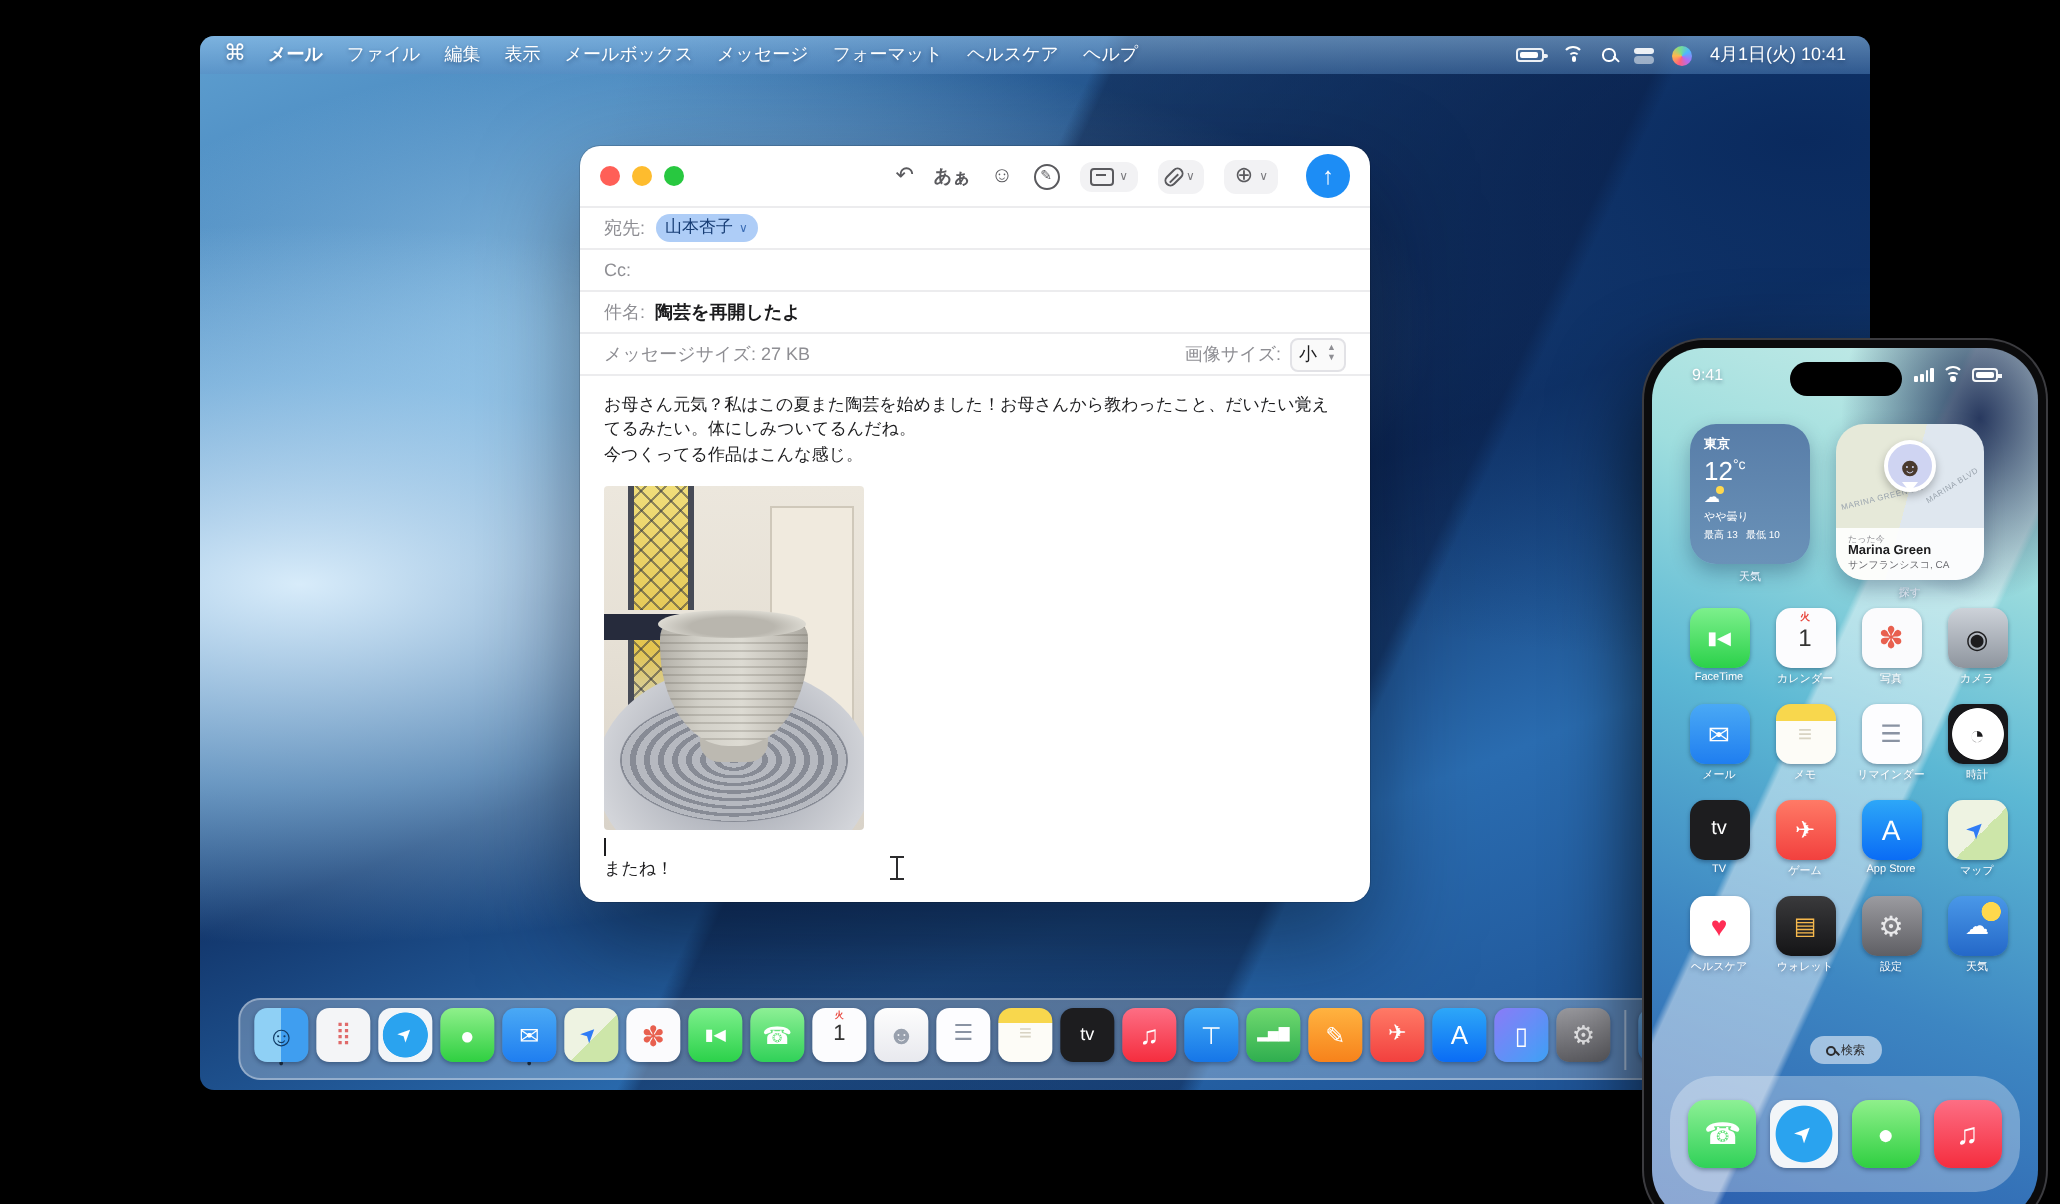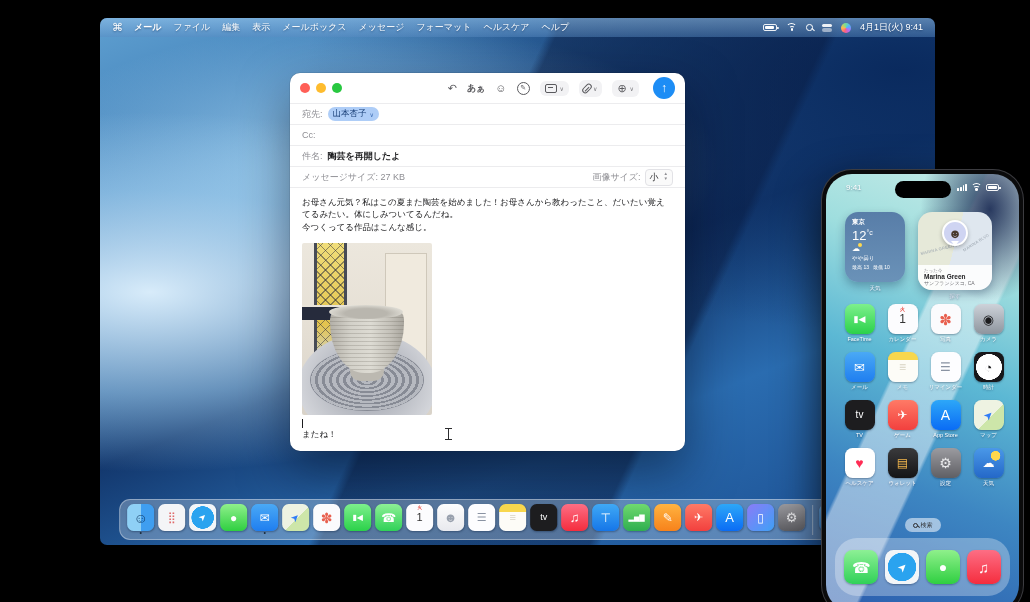--- a/index.html
+++ b/index.html
@@ -207,21 +207,21 @@
             <i></i>
             <i></i>
             <i></i>
           </span>
         <span class="mag"></span>
         <span class="cc-icon">
             <i></i>
             <i></i>
           </span>
         <span class="siri-orb"></span>
-        <span class="menu-clock">4月1日(火) 9:41</span>
+        <span class="menu-clock">4月1日(火) 10:41</span>
       </div>
     </div>
 
     <div class="compose">
       <div class="tb">
         <div class="tl">
           <i style="background:#ff5f57"></i>
           <i style="background:#febc2e"></i>
           <i style="background:#28c840"></i>
         </div>

